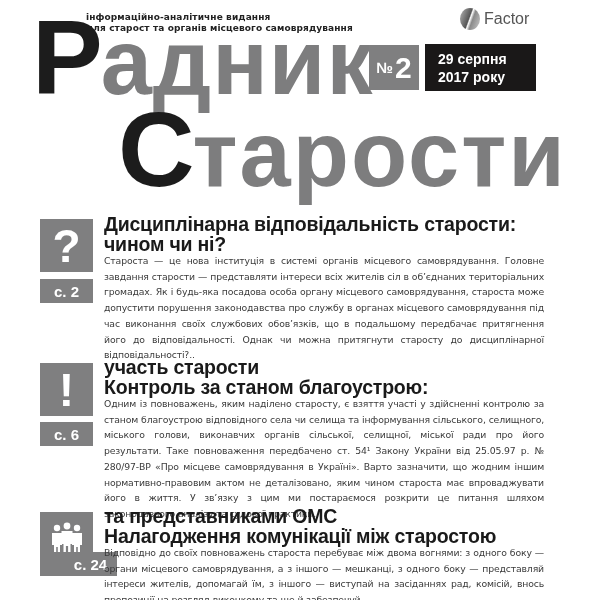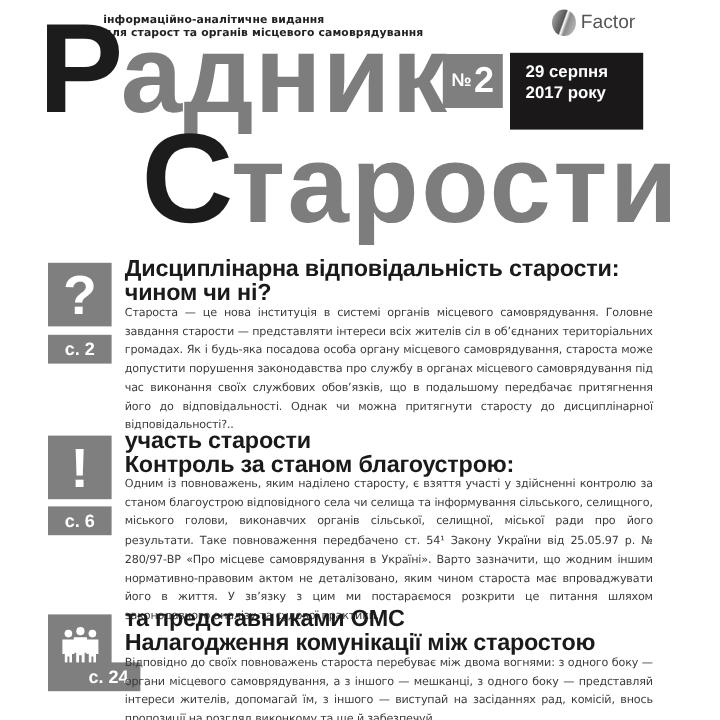--- a/index.html
+++ b/index.html
@@ -12,21 +12,21 @@
     .big .initial { color: #1c1c1c; }
     .big .rest { color: #7d7d7e; }
     .title1 { left: 32px; top: 4px; font-size: 106px; }
     .title1 .rest { font-size: 92px; letter-spacing: 1px; }
     .title2 { left: 118px; top: 96px; font-size: 106px; }
     .title2 .rest { font-size: 92px; letter-spacing: 2px; }
 
     .issue { left: 369px; top: 45px; width: 50px; height: 45px; background: #7f7f80; color: #fff; font-family: "Liberation Sans", sans-serif; font-weight: bold; display: flex; align-items: center; justify-content: center; }
     .issue .no { font-size: 15px; margin-right: 2px; }
     .issue .num { font-size: 30px; }
-    .date { left: 425px; top: 44px; width: 111px; height: 64px; background: #1a1818; color: #fff; font-family: "Liberation Sans", sans-serif; font-weight: bold; font-size: 14px; line-height: 18px; padding: 6px 0 0 13px; box-sizing: border-box; }
+    .date { left: 425px; top: 44px; width: 111px; height: 47px; background: #1a1818; color: #fff; font-family: "Liberation Sans", sans-serif; font-weight: bold; font-size: 14px; line-height: 18px; padding: 6px 0 0 13px; box-sizing: border-box; }
 
     .logo { left: 460px; top: 8px; display: flex; align-items: center; }
     .logo-mark { width: 20px; height: 22px; border-radius: 50%; background: linear-gradient(110deg, #b7b7b7 0%, #555 45%, #fff 50%, #8a8a8a 60%, #c9c9c9 100%); }
     .logo-text { margin-left: 4px; font-family: "Liberation Sans", sans-serif; font-size: 16px; color: #555; line-height: 16px; }
 
     
     .icon-box { left: 40px; width: 53px; height: 53px; background: #7f7f80; color: #fff; display: flex; align-items: center; justify-content: center; }
     .icon-box .glyph { font-family: "Liberation Sans", sans-serif; font-weight: bold; font-size: 46px; line-height: 1; }
     .page-label { left: 40px; width: 53px; height: 24px; background: #7f7f80; color: #fff; font-family: "Liberation Sans", sans-serif; font-weight: bold; font-size: 15px; display: flex; align-items: center; justify-content: center; }
 

